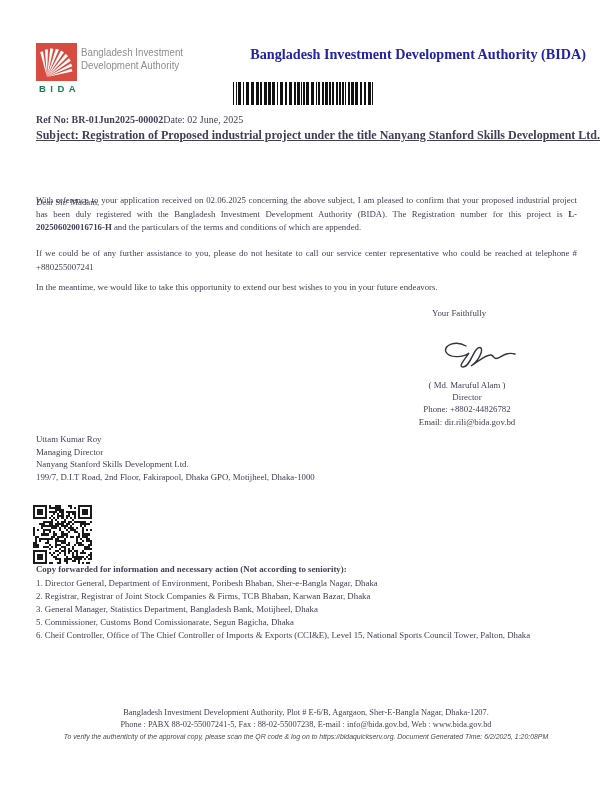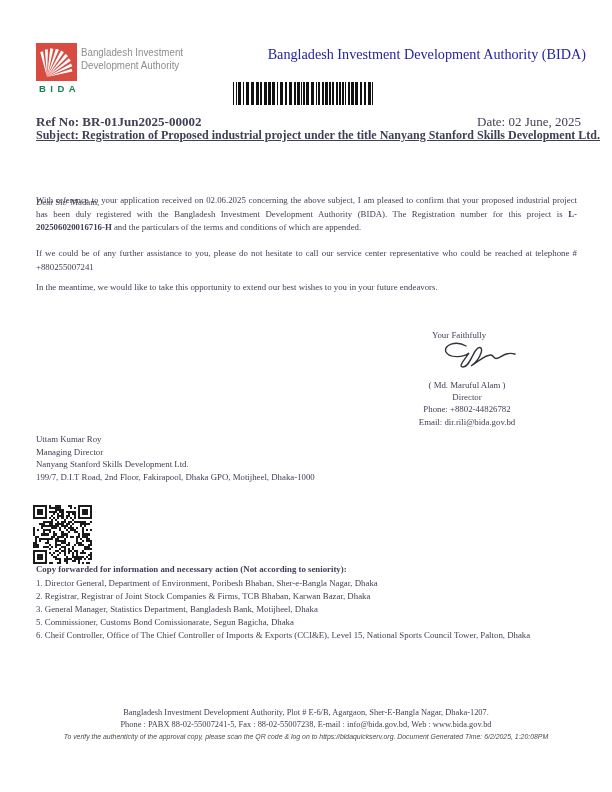--- a/index.html
+++ b/index.html
@@ -14,42 +14,42 @@
     font-family:"Liberation Sans", sans-serif; font-weight:bold;
     font-size:9.5px; letter-spacing:4.5px; color:#15804d; text-align:left; padding-left:2px;
   }
   .logo-orgname {
     position:absolute; left:81px; top:46px;
     font-family:"Liberation Sans", sans-serif; font-size:10.5px; line-height:12.5px;
     color:#8d8d8d; transform:scaleX(.93); transform-origin:left top; white-space:nowrap;
   }
   .doc-title {
     position:absolute; right:26px; top:46px; margin:0;
-    font-size:14.2px; font-weight:normal; color:#2323a5; white-space:nowrap;
+    font-size:14.2px; font-weight:bold; color:#2323a5; white-space:nowrap;
   }
   .barcode { position:absolute; left:233px; top:82px; width:140px; height:23px; }
   
   .ref-row {
     position:absolute; left:36px; right:31px; top:114px;
-    display:flex; justify-content:space-between; font-size:13px;
+    display:flex; justify-content:flex-start; font-size:10px;
   }
   .ref-no { font-weight:bold; }
   .subject {
     position:absolute; left:36px; top:128px; font-size:12px; font-weight:bold;
     text-decoration:underline;
   }
   
   .salutation { position:absolute; left:36px; top:177px; font-size:8.8px;margin-top:20px; }
   .para { position:absolute; left:36px; width:541px; margin:0; font-size:8.8px; line-height:13.5px; }
   .j { text-align:justify; }
   .p1 { top:194px; }
   .p2 { top:247px; }
   .p3 { top:281px; }
   
-  .closing { position:absolute; left:432px; top:330px; font-size:8.8px; }
+  .closing { position:absolute; left:432px; top:308px; font-size:8.8px; }
   .signature-svg { position:absolute; left:436px; top:339px; width:86px; height:36px; }
   .sig-block {
     position:absolute; left:392px; top:379px; width:150px;
     text-align:center; font-size:8.8px; line-height:12.2px;
   }
   
   .recipient { position:absolute; left:36px; top:433px; font-size:8.8px; line-height:12.5px; }
   
   .qr { position:absolute; left:33px; top:505px; width:59px; height:59px; }
   

